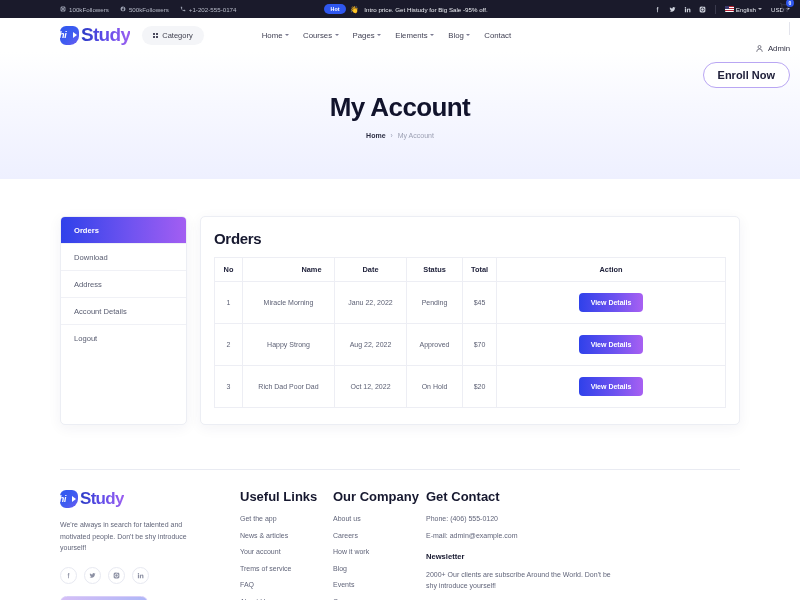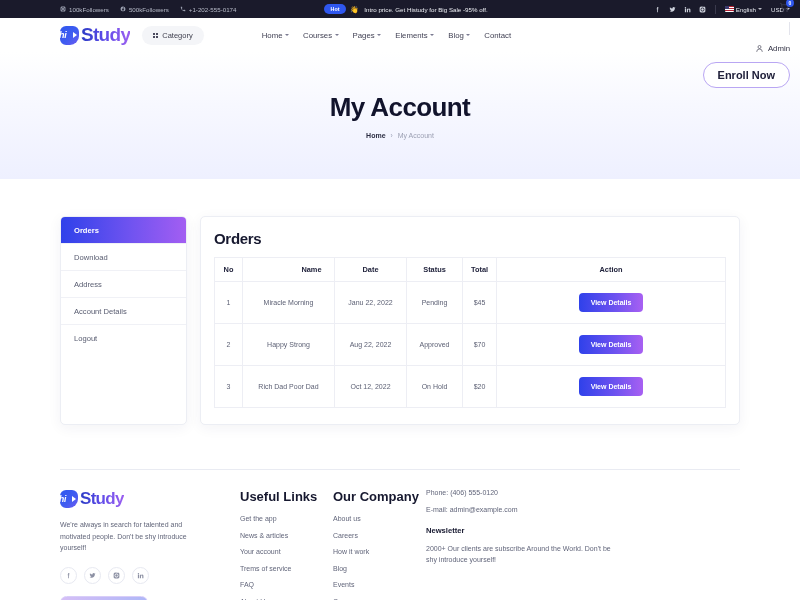--- a/index.html
+++ b/index.html
@@ -544,19 +544,20 @@
       <div class="f-head">Our Company</div>
       <div class="f-link">About us</div>
       <div class="f-link">Careers</div>
       <div class="f-link">How it work</div>
       <div class="f-link">Blog</div>
       <div class="f-link">Events</div>
       <div class="f-link">Course</div>
     </div>
 
     <div class="f-col wide">
+      <div class="f-head">Get Contact</div>
       <div class="f-contact">Phone: (406) 555-0120</div>
       <div class="f-contact">E-mail: admin@example.com</div>
       <div class="f-sub">Newsletter</div>
       <div class="f-note">2000+ Our clients are subscribe Around the World. Don't be shy introduce yourself!</div>
     </div>
   </div>
 </div>
 
 </body></html>

